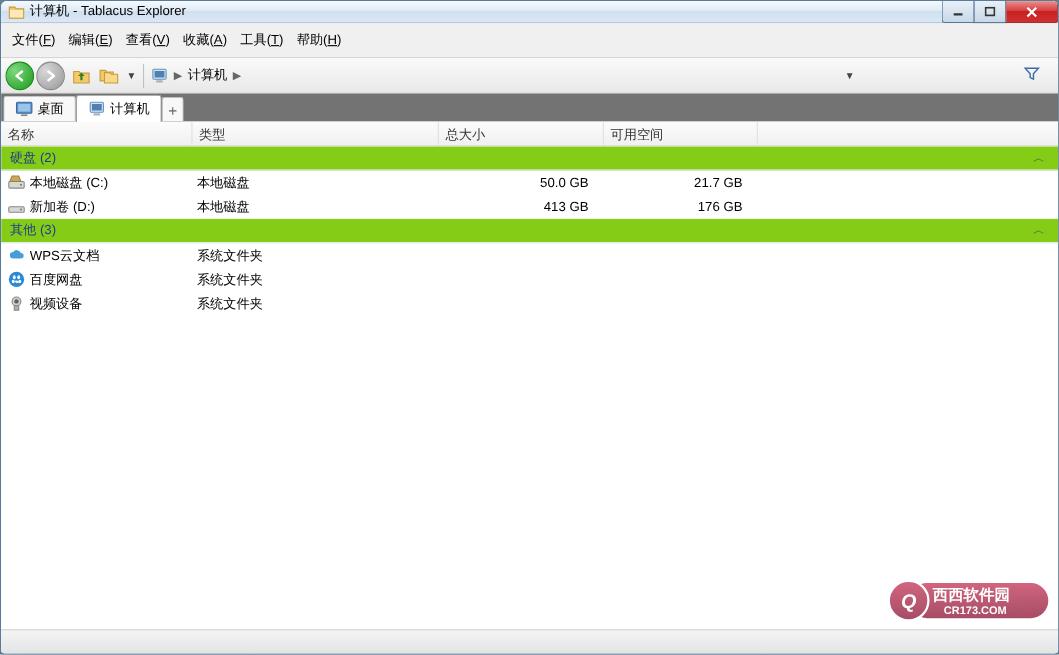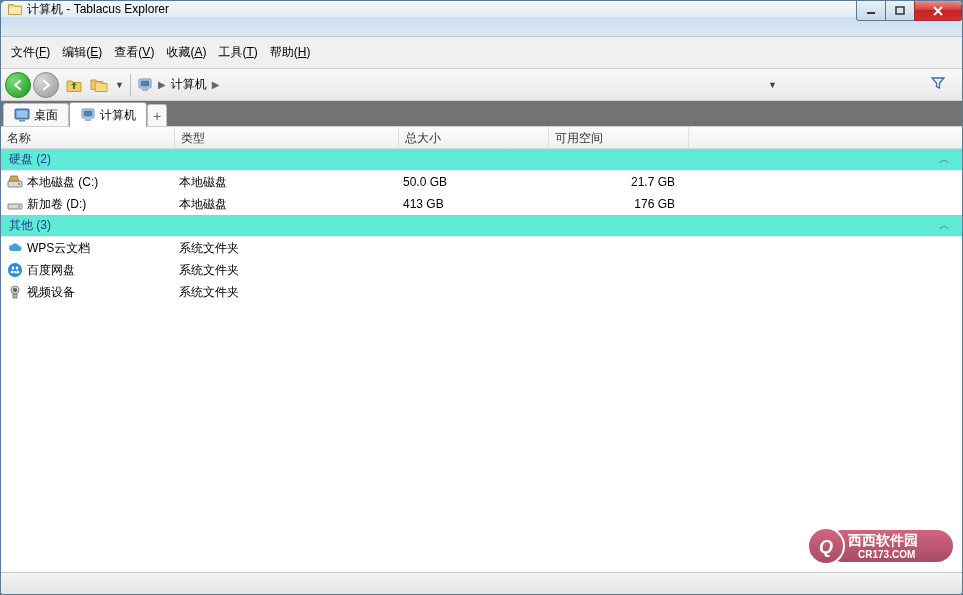--- a/index.html
+++ b/index.html
@@ -1,19 +1,19 @@
 <!DOCTYPE html>
 <html><head>
 <meta charset="utf-8">
 <style>
 * { box-sizing: border-box; margin: 0; padding: 0; }
 body { font-family: "Segoe UI", Tahoma, Arial, sans-serif; font-size: 12px; background: #6b8ba4; display: flex; align-items: center; justify-content: center; overflow: hidden; }
 .window { width: 963px; height: 595px; background: #fff; border: 1px solid #5a7a9a; border-radius: 6px 6px 4px 4px; box-shadow: 0 4px 20px rgba(0,0,0,0.4); display: flex; flex-direction: column; overflow: hidden; position: relative; }
 
-.titlebar { height: 36px; background: linear-gradient(to bottom, #f4f8fc 0%, #e1ebf5 45%, #cddfef 46%, #dbe8f4 100%); border-bottom: 1px solid #b8c8d8; display: flex; align-items: flex-start; padding: 0 0 0 6px; position: relative; }
+.titlebar { height: 20px; background: linear-gradient(to bottom, #f4f8fc 0%, #e1ebf5 45%, #cddfef 46%, #dbe8f4 100%); border-bottom: 1px solid #b8c8d8; display: flex; align-items: center; padding: 0 0 0 6px; position: relative; }
 .titlebar .icon { width: 16px; height: 16px; margin-right: 4px; }
 .titlebar .title { font-size: 12px; color: #000; }
 .win-controls { position: absolute; right: 0; top: 0; display: flex; }
 .win-btn { width: 30px; height: 20px; border: 1px solid #5a7a9a; border-top: none; margin-left: -1px; display: flex; align-items: center; justify-content: center; cursor: default; }
 .win-min { background: linear-gradient(to bottom, #e8f0f8, #c8d8e8); border-bottom-left-radius: 3px; }
 .win-max { background: linear-gradient(to bottom, #e8f0f8, #c8d8e8); }
 .win-close { width: 48px; background: linear-gradient(to bottom, #e89090 0%, #d84040 45%, #c82020 46%, #d03030 100%); border-color: #a03030; border-bottom-right-radius: 3px; }
 .win-close svg { stroke: #fff; }
 
 .menubar { height: 32px; background: #f0f0f0; border-bottom: 1px solid #d0d0d0; display: flex; align-items: center; padding-left: 4px; }
@@ -40,28 +40,28 @@
 .tab-add { width: 20px; height: 22px; border: 1px solid #c0c0c0; border-bottom: none; background: #f8f8f8; display: flex; align-items: center; justify-content: center; cursor: default; border-radius: 3px 3px 0 0; font-size: 14px; color: #666; }
 
 .headers { height: 22px; background: linear-gradient(to bottom, #fcfcfc, #f0f0f0); border-bottom: 1px solid #d8d8d8; display: flex; }
 .hdr { padding: 3px 6px; border-right: 1px solid #e0e0e0; font-size: 12px; color: #333; cursor: default; }
 .col-name { width: 174px; }
 .col-type { width: 224px; }
 .col-size { width: 150px; text-align: left; }
 .col-free { width: 140px; text-align: left; }
 
 .content { flex: 1; background: #fff; overflow: auto; position: relative; }
-.group-hdr { height: 22px; background: #5eead4; color: #1e3e8e; padding: 3px 6px 3px 8px; display: flex; align-items: center; border-bottom: 1px solid #e6eaf0; }
+.group-hdr { height: 22px; background: #84cc16; color: #1e3e8e; padding: 3px 6px 3px 8px; display: flex; align-items: center; border-bottom: 1px solid #e6eaf0; }
 .group-hdr .chev { position: absolute; right: 12px; color: #555; cursor: default; font-size: 11px; }
 .row { height: 22px; display: flex; align-items: center; padding-left: 4px; cursor: default; }
 .row .cell { overflow: hidden; white-space: nowrap; }
 .row .c-icon { width: 16px; height: 16px; margin: 0 4px 0 2px; flex-shrink: 0; }
 .row .c-name { width: 152px; }
 .row .c-type { width: 224px; }
-.row .c-size { width: 150px; text-align: left; padding-right: 18px; }
+.row .c-size { width: 150px; text-align: right; padding-right: 18px; }
 .row .c-free { width: 140px; text-align: right; padding-right: 18px; }
 
 .statusbar { height: 22px; background: linear-gradient(to bottom, #f4f4f4, #e4e4e4); border-top: 1px solid #c8c8c8; }
 
 .watermark { position: absolute; right: 6px; bottom: 24px; opacity: 0.8; }
 
 
 .svg { display: block; }
 </style>
 </head>

